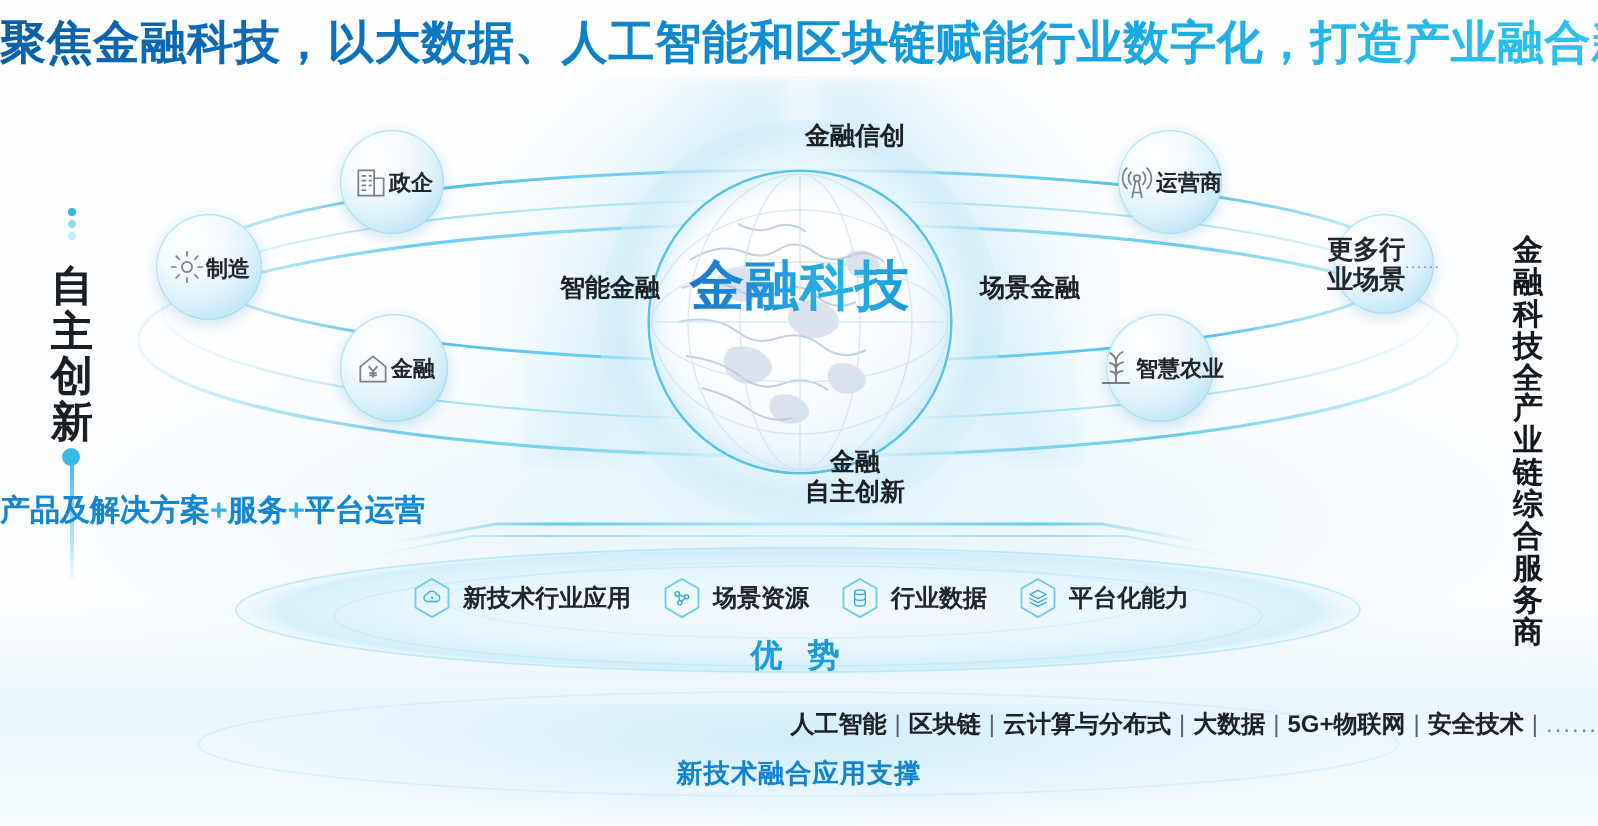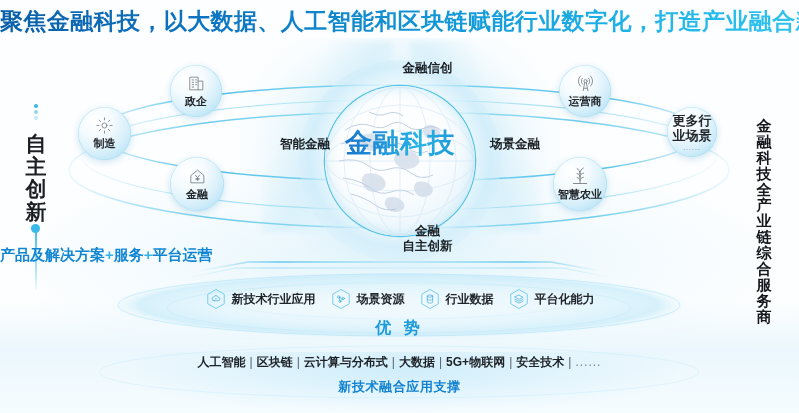--- a/index.html
+++ b/index.html
@@ -91,21 +91,21 @@
   .qlabel{position:absolute;font-size:12.5px;font-weight:bold;color:#1c2126;white-space:nowrap;z-index:6;padding-left:28px;}
   .q-top{left:0;top:60px;width:799px;text-align:center;}
   .q-left{left:252px;top:136px;}
   .q-right{left:462px;top:136px;}
   .q-bot{left:0;top:224px;width:799px;text-align:center;line-height:1.22;}
 
   
   .bubble{position:absolute;border-radius:50%;
     background:radial-gradient(circle at 34% 26%, #ffffff 0%, #f4fbfe 32%, #d7effa 62%, #b9e4f6 84%, #a5dbf2 100%);
     box-shadow:0 2px 7px rgba(90,170,205,.3), 0 0 0 .6px rgba(160,219,242,.8) inset;
-    display:flex;flex-direction:column;align-items:center;justify-content:center;z-index:5;}
+    display:flex;flex-direction:row;align-items:center;justify-content:center;z-index:5;}
   .bubble .bi{line-height:0;opacity:.62;}
   .bubble .bl{font-size:11px;font-weight:bold;color:#22272c;white-space:nowrap;margin-top:1px;}
   .bubble.small .bl{font-size:13px;font-weight:bold;line-height:1.15;text-align:left;}
   .bubble .dotsrow{font-size:7px;color:#6d757c;letter-spacing:1px;line-height:1;margin-top:1px;}
 
   
   .platform{position:absolute;left:0;top:0;width:799px;height:413px;}
 
   .line-prod{
     position:absolute;left:0;top:246px;width:799px;text-align:left;z-index:6;
@@ -116,21 +116,21 @@
   
   .adv-row{position:absolute;left:0;top:288px;width:799px;display:flex;justify-content:center;
     align-items:center;gap:14px;z-index:6;}
   .adv-item{display:flex;align-items:center;gap:5px;}
   .adv-hex{width:22px;height:22px;position:relative;flex:0 0 auto;}
   .adv-label{font-size:12px;font-weight:bold;color:#20262c;white-space:nowrap;}
   .adv-title{position:absolute;left:0;top:318px;width:799px;text-align:center;z-index:6;
     font-size:16px;font-weight:bold;color:#1d9ada;letter-spacing:4px;}
 
   
-  .tech-row{position:absolute;left:0;top:354px;width:799px;text-align:center;z-index:6;
+  .tech-row{position:absolute;left:0;top:354px;width:799px;text-align:right;z-index:6;
     font-size:12px;font-weight:bold;color:#1d2227;white-space:nowrap;}
   .tech-row .sep{color:#5a6168;font-weight:normal;margin:0 4px;}
   .tech-row .dots{color:#7b838a;font-weight:normal;letter-spacing:1px;}
   .bottom-title{position:absolute;left:0;top:378px;width:799px;text-align:center;z-index:6;
     font-size:13px;font-weight:bold;color:#1383d0;letter-spacing:.6px;}
 </style>
 </head>
 <body>
 
 <div id="stage">

